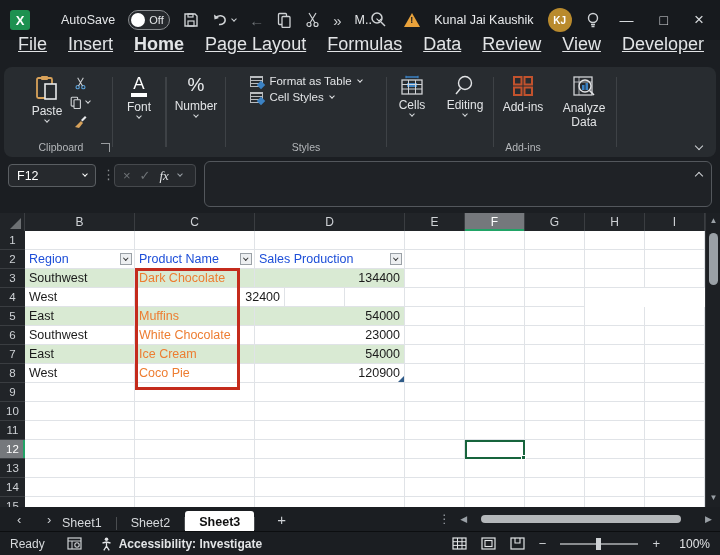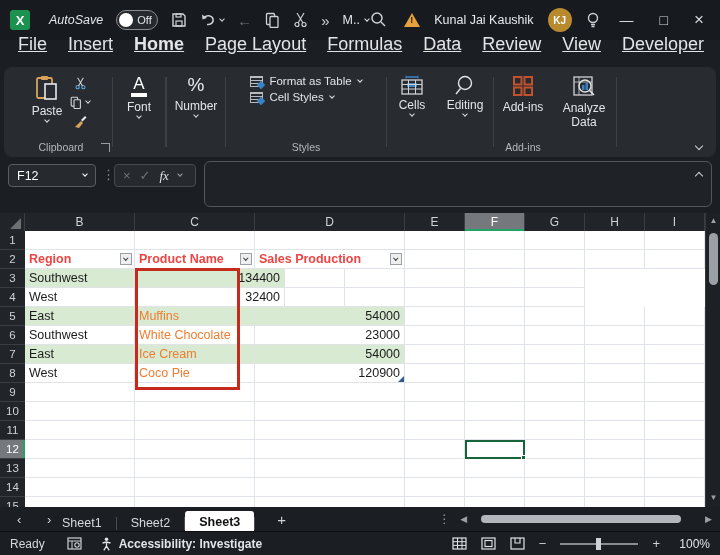--- a/index.html
+++ b/index.html
@@ -16,21 +16,21 @@
   .chev.sm { width:4px; height:4px; }
 
   
   .titlebar { position:absolute; left:0; top:0; width:720px; height:40px; background:#171a1e;
               display:flex; align-items:center; padding:0 10px; }
   .tb-left, .tb-right { display:flex; align-items:center; gap:13px; }
   .tb-right { margin-left:auto; gap:14px; }
   .tb-center { position:absolute; left:370px; top:11px; }
   .xl-logo { width:20px; height:20px; background:#1d9150; border-radius:3px; color:#fff;
              font-weight:bold; font-size:13px; display:flex; align-items:center; justify-content:center; }
-  .autosave { font-size:12.5px; color:#e4e6e8; margin-left:6px;font-style:italic; }
+  .autosave { font-size:12.5px; color:#e4e6e8; margin-left:18px; }
   .toggle { width:42px; height:20px; border:1px solid #8a8d90; border-radius:10px; background:#26292d;
             display:flex; align-items:center; padding:2px; gap:4px; }
   .knob { width:14px; height:14px; border-radius:50%; background:#fff; }
   .toggle-label { font-size:11px; color:#e4e6e8; }
   .tb-icon { color:#cfd2d5; font-size:15px; display:flex; align-items:center; gap:3px; }
   .dim { color:#6f7377; }
   .more-label { font-size:12.5px; color:#e4e6e8; display:flex; align-items:center; gap:5px; }
   .warn-tri { width:0; height:0; border-left:8px solid transparent; border-right:8px solid transparent;
               border-bottom:14px solid #e9a23b; position:relative; }
   .warn-tri::after { content:"!"; position:absolute; left:-2px; top:2px; color:#171a1e; font-size:9px; font-weight:bold; }
@@ -105,21 +105,21 @@
             color:#cfd2d6; border-right:1px solid #3a3d41; }
   .colhdr.sel { background:#75787c; color:#fff; box-shadow:inset 0 -2px 0 #21a366; }
   .grid-row { display:flex; height:19px; }
   .rowhdr { width:25px; display:flex; align-items:center; justify-content:center; font-size:11.5px;
             color:#cfd2d6; background:#212428; border-bottom:1px solid #3a3d41; }
   .rowhdr.sel { background:#75787c; color:#fff; box-shadow:inset -2px 0 0 #21a366; }
   .cell { border-right:1px solid #e0e3e7; border-bottom:1px solid #e0e3e7; background:#fff;
           display:flex; align-items:center; font-size:12.5px; color:#1a1a1a; padding:0 4px;
           position:relative; overflow:hidden; white-space:nowrap; }
   .cell.band { background:#d9ead3; }
-  .cell.thdr { font-weight:bold; color:#ef4444; }
+  .cell.thdr { font-weight:normal; color:#1d4ed8; }
   .cell.num { justify-content:flex-end; }
   .cell.product { color:#ed7d31; }
   .filter-btn { position:absolute; right:2px; top:3px; width:12px; height:12px; background:#edeff1;
                 border:1px solid #9aa0a6; display:flex; align-items:center; justify-content:center; }
   .filter-btn .chev { width:3.5px; height:3.5px; border-color:#333; margin-top:-2px; }
   .table-handle { position:absolute; right:0; bottom:0; width:0; height:0;
                   border-left:6px solid transparent; border-bottom:6px solid #2f5b88; }
   .annotation-red { position:absolute; left:135px; top:55px; width:105px; height:122px;
                     border:3px solid #c42b1c; pointer-events:auto; }
   .cell-selection { position:absolute; left:465px; top:227px; width:60px; height:19px;
@@ -466,20 +466,21 @@
           </div>
           <div class="cell" style="width: 60px;"></div>
           <div class="cell" style="width: 60px;"></div>
           <div class="cell" style="width: 60px;"></div>
           <div class="cell" style="width: 60px;"></div>
           <div class="cell" style="width: 60px;"></div>
         </div>
         <div class="grid-row">
           <div class="rowhdr">3</div>
           <div class="cell band" style="width: 110px;">Southwest</div>
+          <div class="cell product band" style="width: 120px;">Dark Chocolate</div>
           <div class="cell num band" style="width: 150px;">134400</div>
           <div class="cell" style="width: 60px;"></div>
           <div class="cell" style="width: 60px;"></div>
           <div class="cell" style="width: 60px;"></div>
           <div class="cell" style="width: 60px;"></div>
           <div class="cell" style="width: 60px;"></div>
         </div>
         <div class="grid-row">
           <div class="rowhdr">4</div>
           <div class="cell" style="width: 110px;">West</div>

